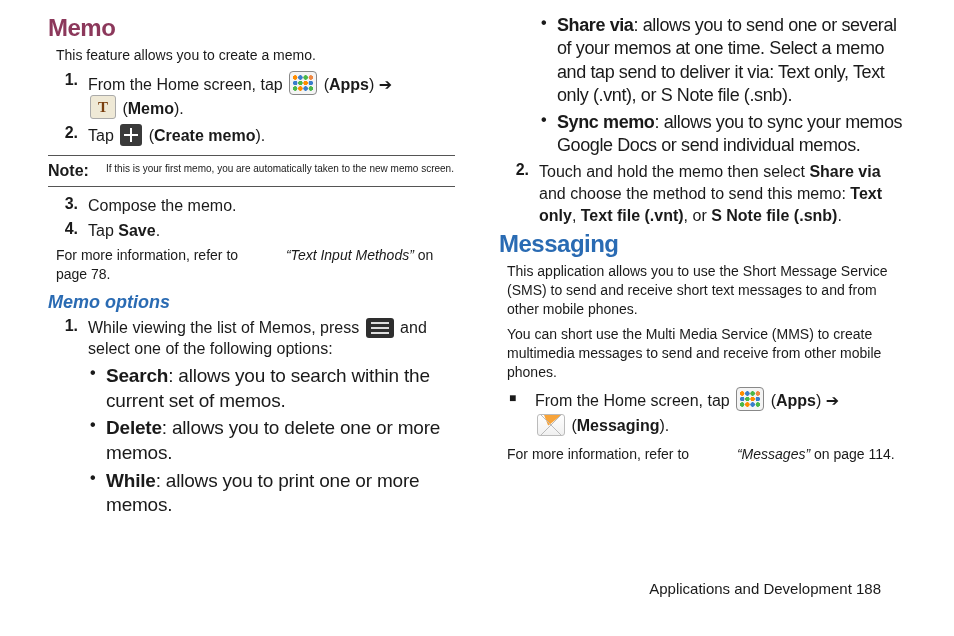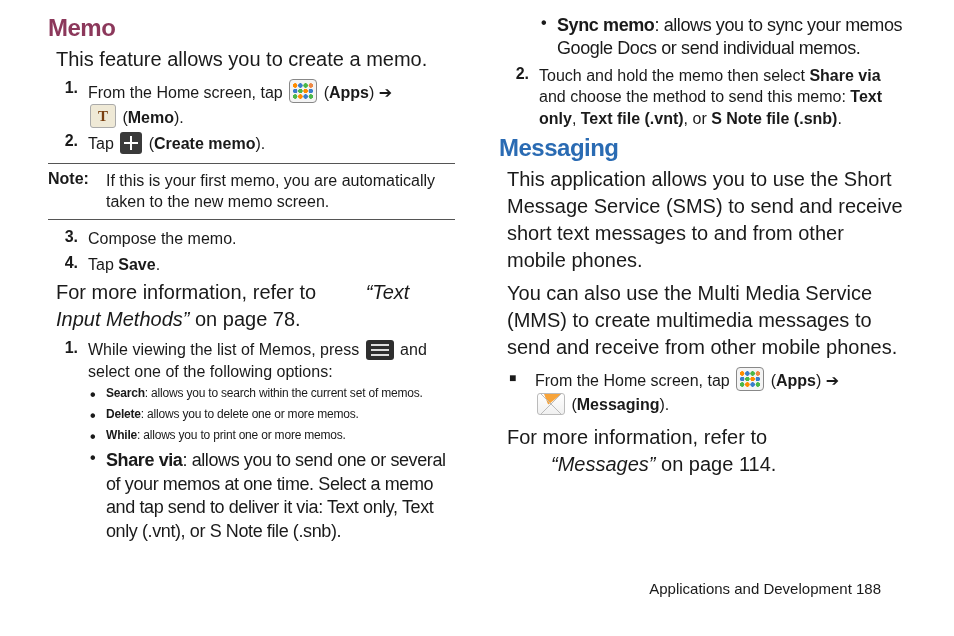--- a/index.html
+++ b/index.html
@@ -30,21 +30,21 @@
   .h-messaging { color: #2a6bb3; }
   .h-sub {
     color: #2a6bb3;
     font-style: italic;
     font-weight: 700;
     font-size: 18px;
     margin: 8px 0 2px 0;
   }
   p {
     margin: 4px 0 6px 0;
-    font-size: 20px;
+    font-size: 14px;
     line-height: 1.35;
   }
   .indent-body { margin-left: 8px; }
   .num-list, .bullet-list {
     list-style: none;
     padding: 0;
     margin: 0;
   }
   .num-item {
     display: flex;
@@ -66,37 +66,37 @@
     display: flex;
     margin: 3px 0 3px 42px;
   }
   .bullet-item > .dot {
     min-width: 16px;
     font-weight: 700;
     font-size: 16px;
   }
   .bullet-item > .content {
     flex: 1;
-    font-size: 12px;
+    font-size: 19px;
     line-height: 1.3;
     letter-spacing: -0.2px;
   }
   .bullet-item.condensed > .content { font-size: 18px; letter-spacing: -0.4px; }
   .bold { font-weight: 700; }
   .italic { font-style: italic; margin-left: 44px; }
   .note-row {
     display: flex;
     margin: 8px 0;
     border-top: 1px solid #555;
     border-bottom: 1px solid #555;
     padding: 6px 0;
     gap: 12px;
   }
   .note-row > .label { font-weight: 700; min-width: 46px; font-size: 16px; }
-  .note-row > .txt { flex: 1; font-size: 16px; line-height: 1.35; }
+  .note-row > .txt { flex: 1; font-size: 10px; line-height: 1.35; }
   .square-bullet {
     display: flex;
     margin: 6px 0 6px 10px;
   }
   .square-bullet > .sq {
     min-width: 26px;
     font-size: 12px;
     padding-top: 4px;
   }
   .square-bullet > .content { flex: 1; font-size: 16px; line-height: 1.55; }
@@ -228,20 +228,21 @@
       <span class="content">
         <span>Tap </span><span class="bold">Save</span>.
       </span>
     </li>
   </ol>
 
   <p class="indent-body">
     <span>For more information, refer to </span><span class="italic">“Text Input Methods”</span><span> on page 78.</span>
   </p>
 
+  <div class="h-sub">Memo options</div>
 
   <ol class="num-list indent-body">
     <li class="num-item">
       <span class="num">1.</span>
       <span class="content">
         <span>While viewing the list of Memos, press </span>
         <span class="icon icon-menu"></span>
         <span> and select one of the following options:</span>
       </span>
     </li>
@@ -276,21 +277,21 @@
       <span class="num">2.</span>
       <span class="content">
         <span>Touch and hold the memo then select </span><span class="bold">Share via</span><span> and choose the method to send this memo: </span><span class="bold">Text only</span><span>, </span><span class="bold">Text file (.vnt)</span><span>, or </span><span class="bold">S Note file (.snb)</span><span>.</span>
       </span>
     </li>
   </ol>
 
   <div class="h-messaging nobreak">Messaging</div>
 
   <p class="indent-body">This application allows you to use the Short Message Service (SMS) to send and receive short text messages to and from other mobile phones.</p>
-  <p class="indent-body">You can also use the Multi Media Service (MMS) to create multimedia messages to send and receive from other mobile phones.</p>
+  <p class="indent-body">You can short use the Multi Media Service (MMS) to create multimedia messages to send and receive from other mobile phones.</p>
 
   <div class="square-bullet">
     <span class="sq">■</span>
     <span class="content">
       <span>From the Home screen, tap </span>
       <span class="icon icon-apps"></span>
       (<span class="bold">Apps</span>) <span>➔</span>
       <br>
       <span class="icon icon-msg"></span>
       (<span class="bold">Messaging</span>).

